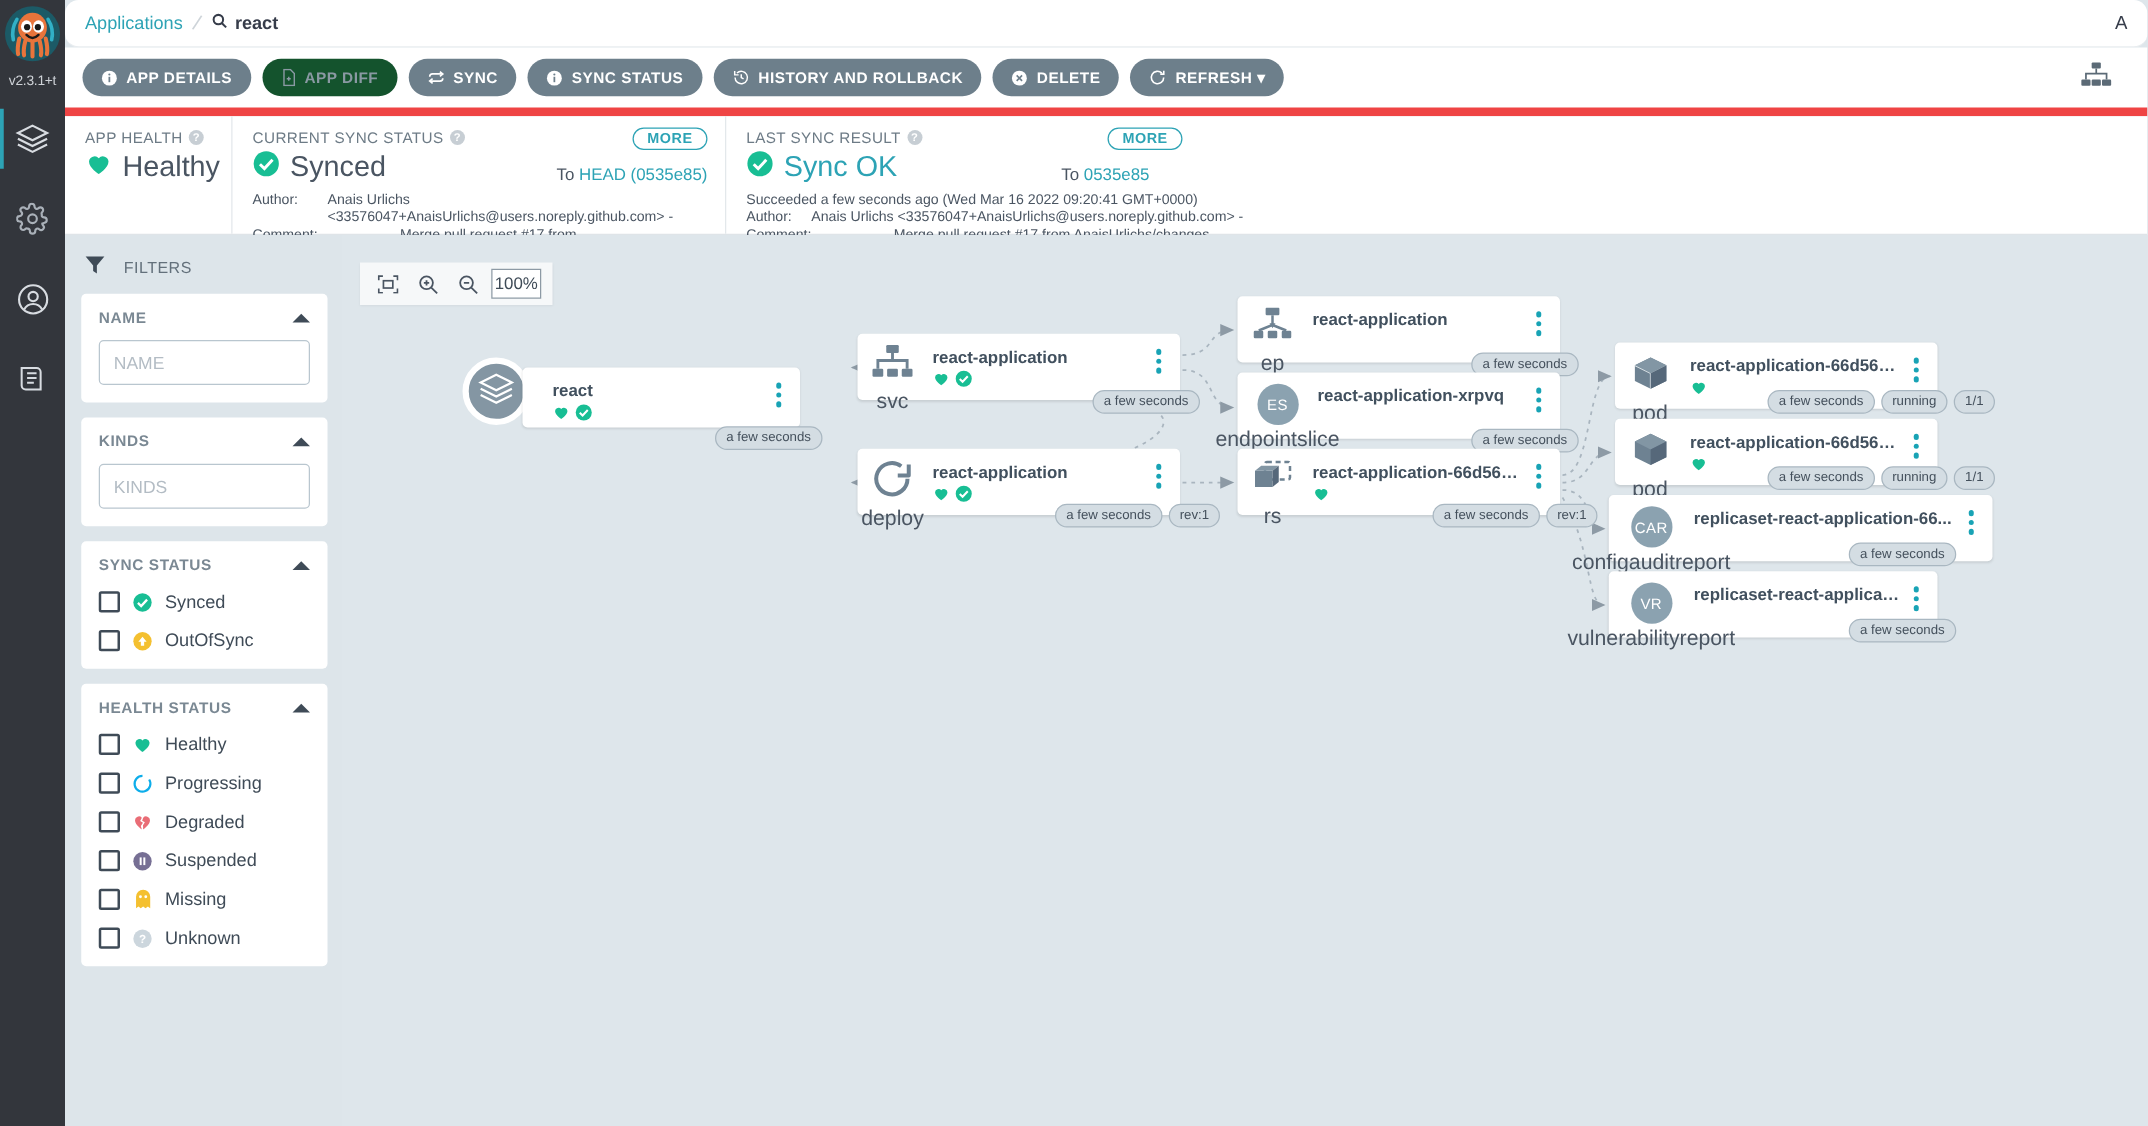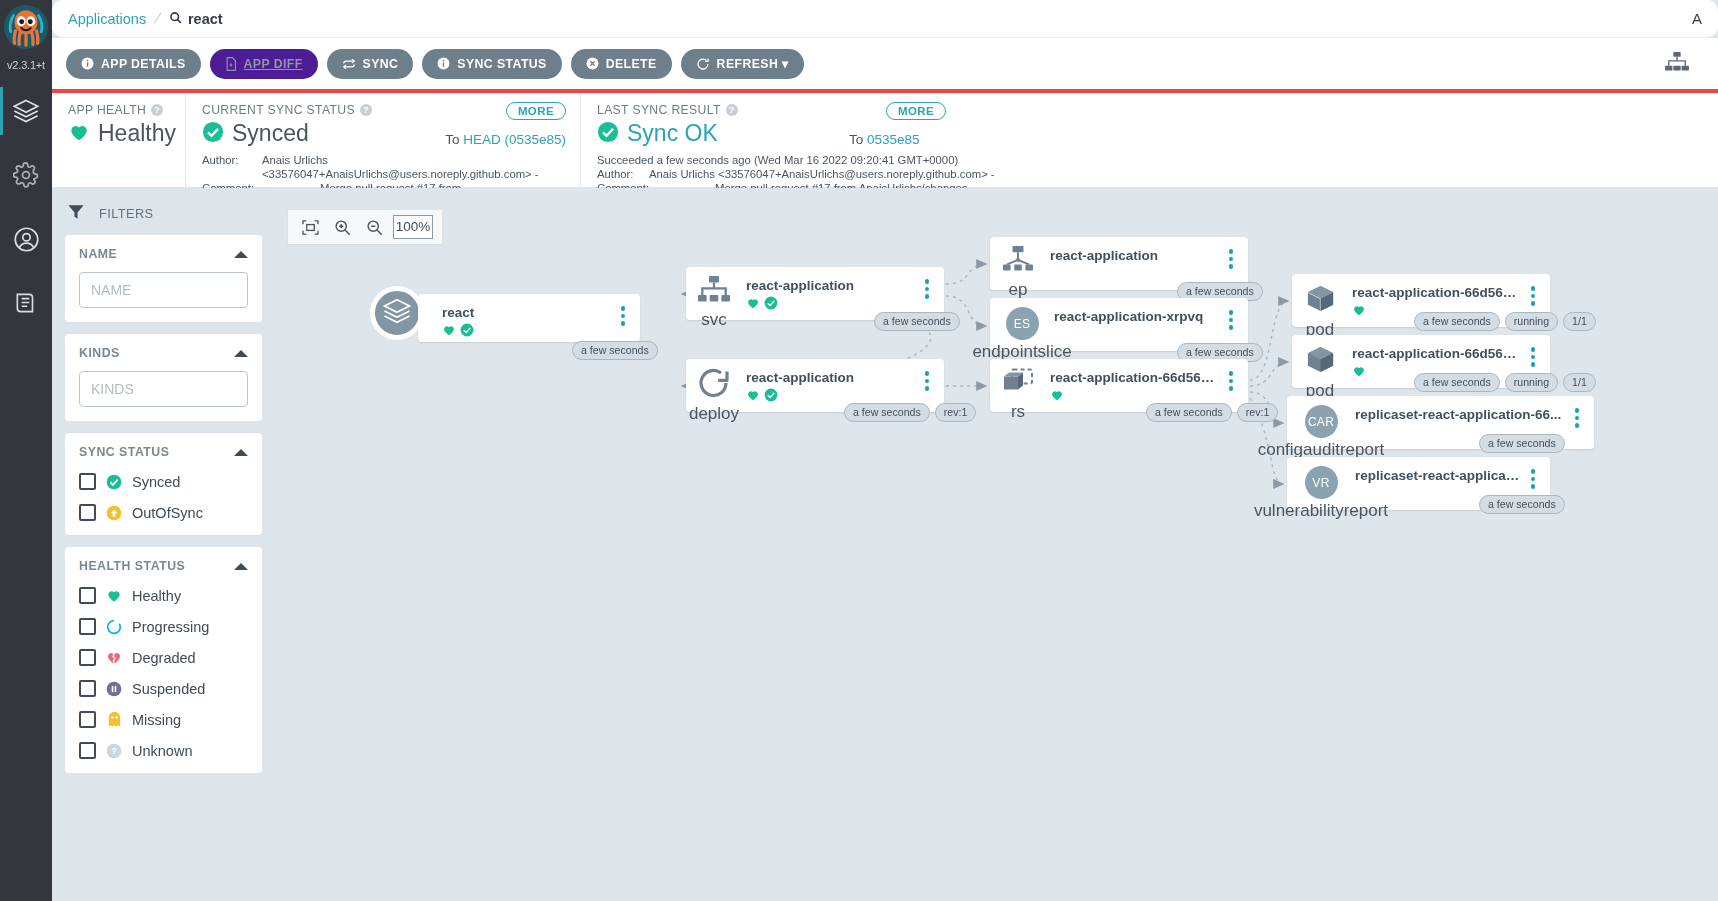--- a/index.html
+++ b/index.html
@@ -43,30 +43,30 @@
     display:flex; align-items:center; padding:0 16px;border-radius:11px;
   }
   .crumb-link { color:#2da3b5; font-size:14.5px; cursor:pointer;}
   .crumb-sep { color:#ced4d9; margin:0 9px; font-size:17px; transform:rotate(18deg); }
   .crumb-cur { font-size:14.5px; font-weight:bold; color:#363c4a; display:flex; align-items:center; gap:6px;}
   .topbar-right { margin-left:auto; font-size:15px; color:#363c4a; overflow:hidden; white-space:nowrap; }
 
   
   .toolbar {
     position:absolute; left:52px; top:38px; right:0; height:55px;
-    background:#fff; border-bottom:4px solid #ef4444;
+    background:#fff; border-bottom:7px solid #ef4444;
     display:flex; align-items:center; padding:0 14px; gap:9px;
   }
   .btn {
     height:30px; border-radius:16px; background:#6d7f8b; color:#fff;
     display:inline-flex; align-items:center; gap:7px;
     padding:0 15px; font-size:12.3px; font-weight:bold; letter-spacing:.4px;
     cursor:pointer; border:none; white-space:nowrap;
   }
-  .btn.disabled { background:#4c1d95; color:#8a99a3;text-decoration:underline; }
+  .btn.disabled { background:#14532d; color:#8a99a3; }
   .btn svg { display:block; }
   .toolbar-right { margin-left:auto; display:flex; align-items:center; padding-right:14px;}
 
   
   .status-strip {
     position:absolute; left:52px; top:93px; right:0; height:95px;
     background:#fff; border-bottom:1px solid #dfe4e8;
     display:flex; align-items:stretch;
   }
   .st-pane { padding:10px 16px 0 16px; position:relative; }
@@ -298,20 +298,30 @@
     <span>
       <svg width="13" height="13" viewBox="0 0 24 24">
           <circle cx="12" cy="12" r="11" fill="#fff"></circle>
           <rect x="10.7" y="10" width="2.6" height="8" fill="#6d7f8b"></rect>
           <circle cx="12" cy="6.6" r="1.6" fill="#6d7f8b"></circle>
         </svg>
     </span>
     <span>SYNC STATUS</span>
   </button>
 
+  <button class="btn">
+    <span>
+      <svg width="14" height="14" viewBox="0 0 24 24" fill="none" stroke="#fff" stroke-width="2">
+          <path d="M3.5 12a8.5 8.5 0 1 0 2.6-6.1"></path>
+          <polyline points="3,3 3,8.4 8.4,8.4"></polyline>
+          <path d="M12 7.5V12l3.2 2"></path>
+        </svg>
+    </span>
+    <span>HISTORY AND ROLLBACK</span>
+  </button>
 
   <button class="btn">
     <span>
       <svg width="13" height="13" viewBox="0 0 24 24">
           <circle cx="12" cy="12" r="11" fill="#fff"></circle>
           <path d="M8 8l8 8M16 8l-8 8" stroke="#6d7f8b" stroke-width="2.4"></path>
         </svg>
     </span>
     <span>DELETE</span>
   </button>

